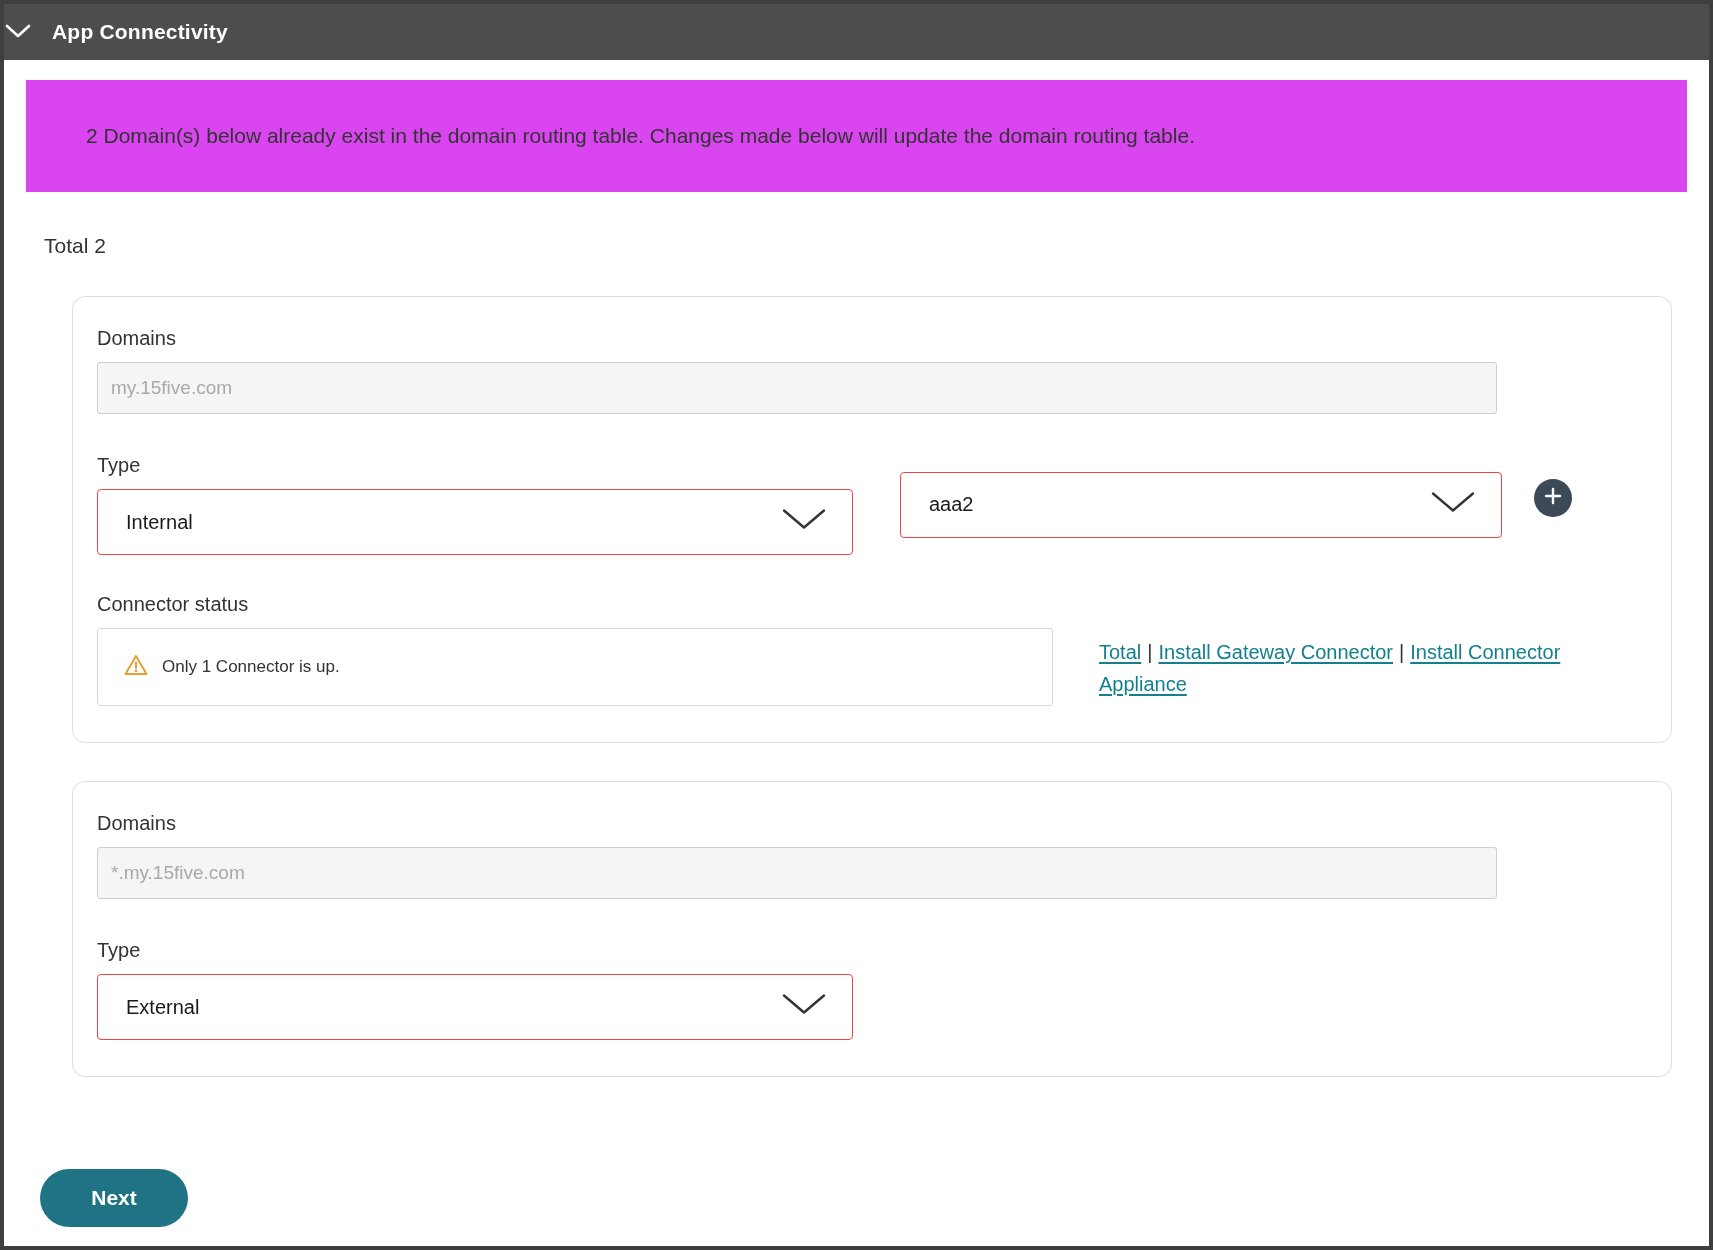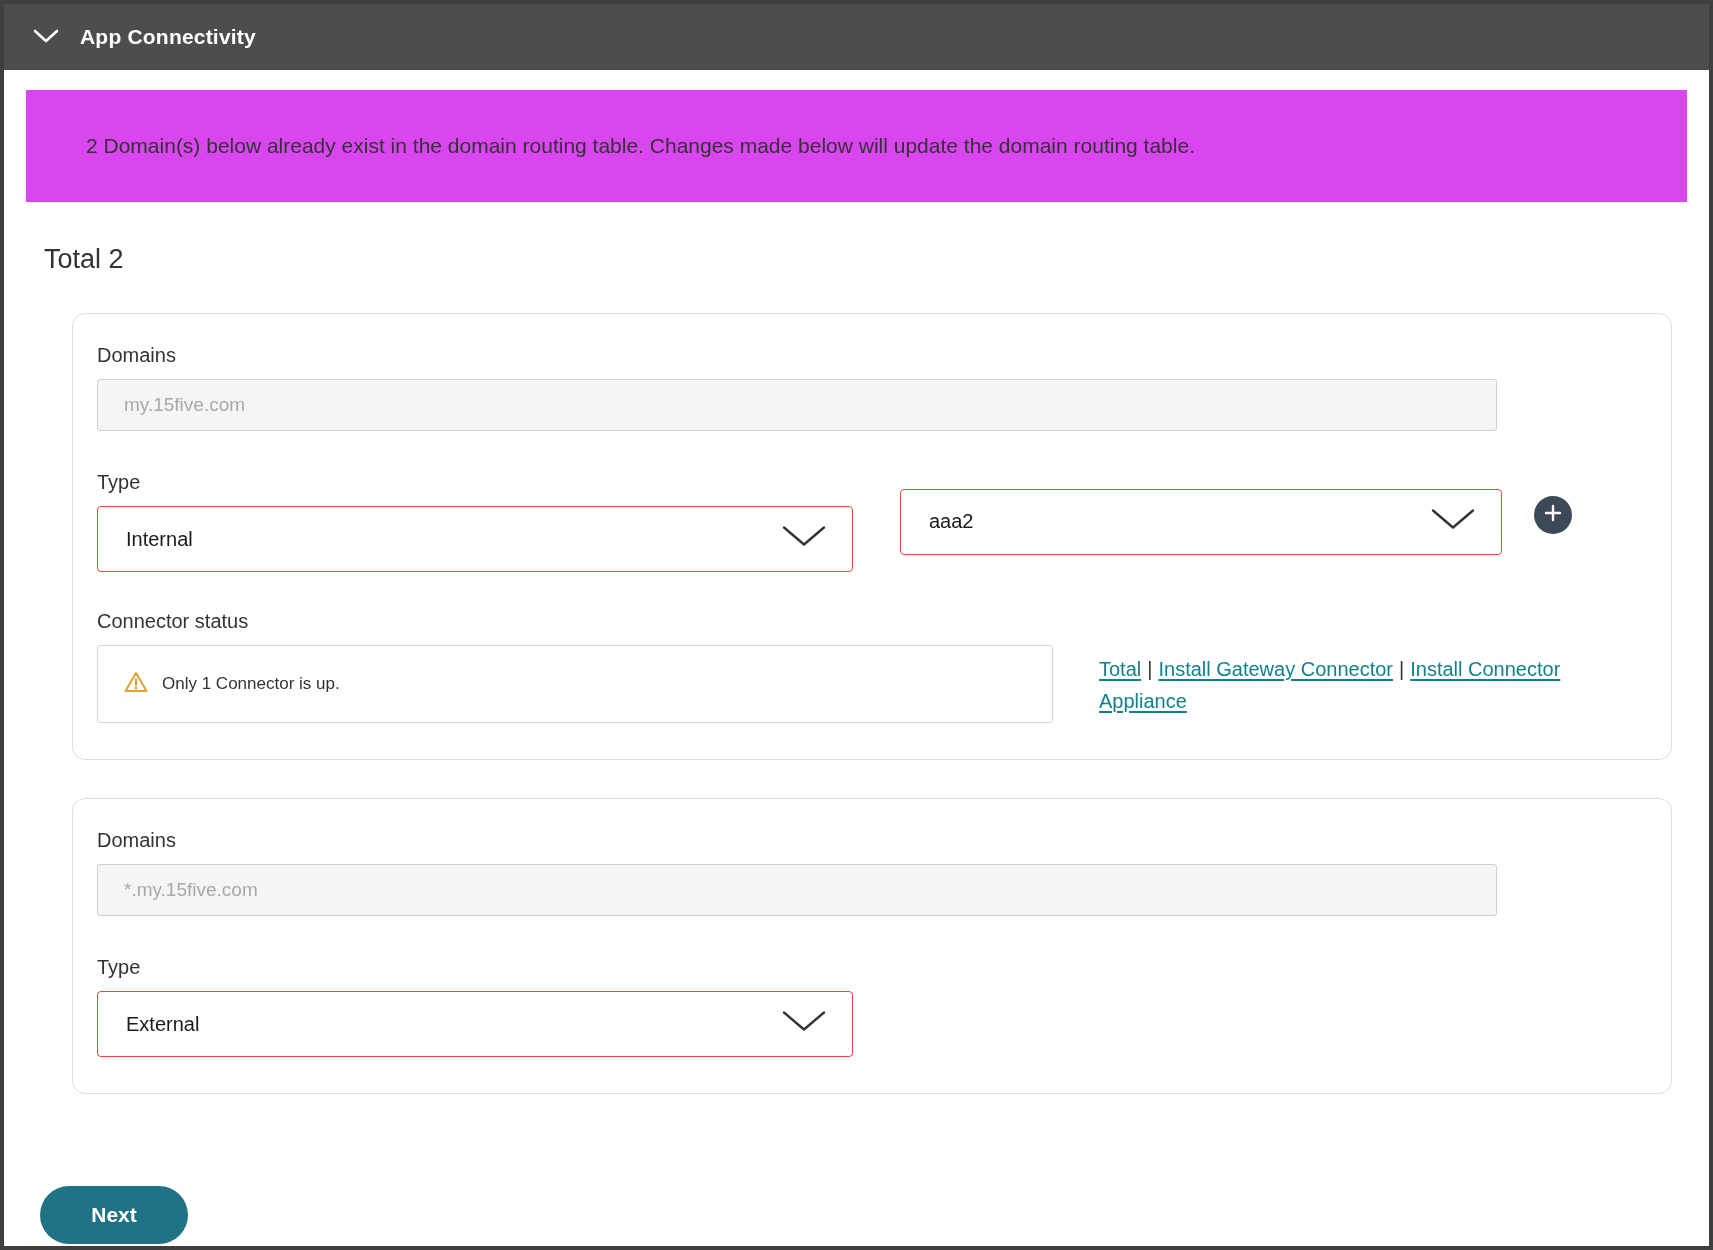--- a/index.html
+++ b/index.html
@@ -12,24 +12,23 @@
   }
   .app-frame {
     position: absolute; inset: 0;
     background: #fff;
     border: 4px solid #3f3f3f;
     box-shadow: 0 0 0 1px #c9c9c9;
     overflow: hidden;
   }
   
   .section-header {
-    height: 66px;
+    height: 56px;
     background: #4d4d4d;
     display: flex; align-items: center;
-    padding-left: 28px;
     gap: 20px;
   }
   .section-header .chevron-btn {
     background: transparent; border: none; cursor: pointer;
     display: flex; align-items: center; justify-content: center;
     width: 28px; height: 28px; padding: 0;
   }
   .section-title {
     color: #ffffff; font-size: 21px; font-weight: bold;
     letter-spacing: .2px;
@@ -38,21 +37,21 @@
   .info-banner {
     margin: 20px 22px 0 22px;
     background: #d946ef;
     padding: 44px 60px;
     font-size: 21px;
     color: #333;
   }
   
   .total-label {
     margin: 42px 0 0 40px;
-    font-size: 27px;
+    font-size: 21px;
     color: #333;
   }
   
   .entry-card {
     margin: 38px 0 0 68px;
     width: 1600px;
     background: #fff;
     border: 1px solid #dedede;
     border-radius: 13px;
     padding: 30px 24px 36px 24px;
@@ -60,21 +59,21 @@
   .field-label {
     font-size: 20px; color: #333;
     margin-bottom: 12px;
   }
   .domain-input {
     display: block;
     width: 1400px; height: 52px;
     background: #f5f5f5;
     border: 1px solid #cfcfcf;
     border-radius: 3px;
-    padding: 0 26px;
+    padding: 0 13px;
     font-size: 19px;
     font-family: "Liberation Sans", sans-serif;
     color: #555;
   }
   .domain-input::placeholder { color: #a9a9a9; opacity: 1; }
   .selects-row {
     display: flex;
     margin-top: 40px;
     align-items: center;
   }

